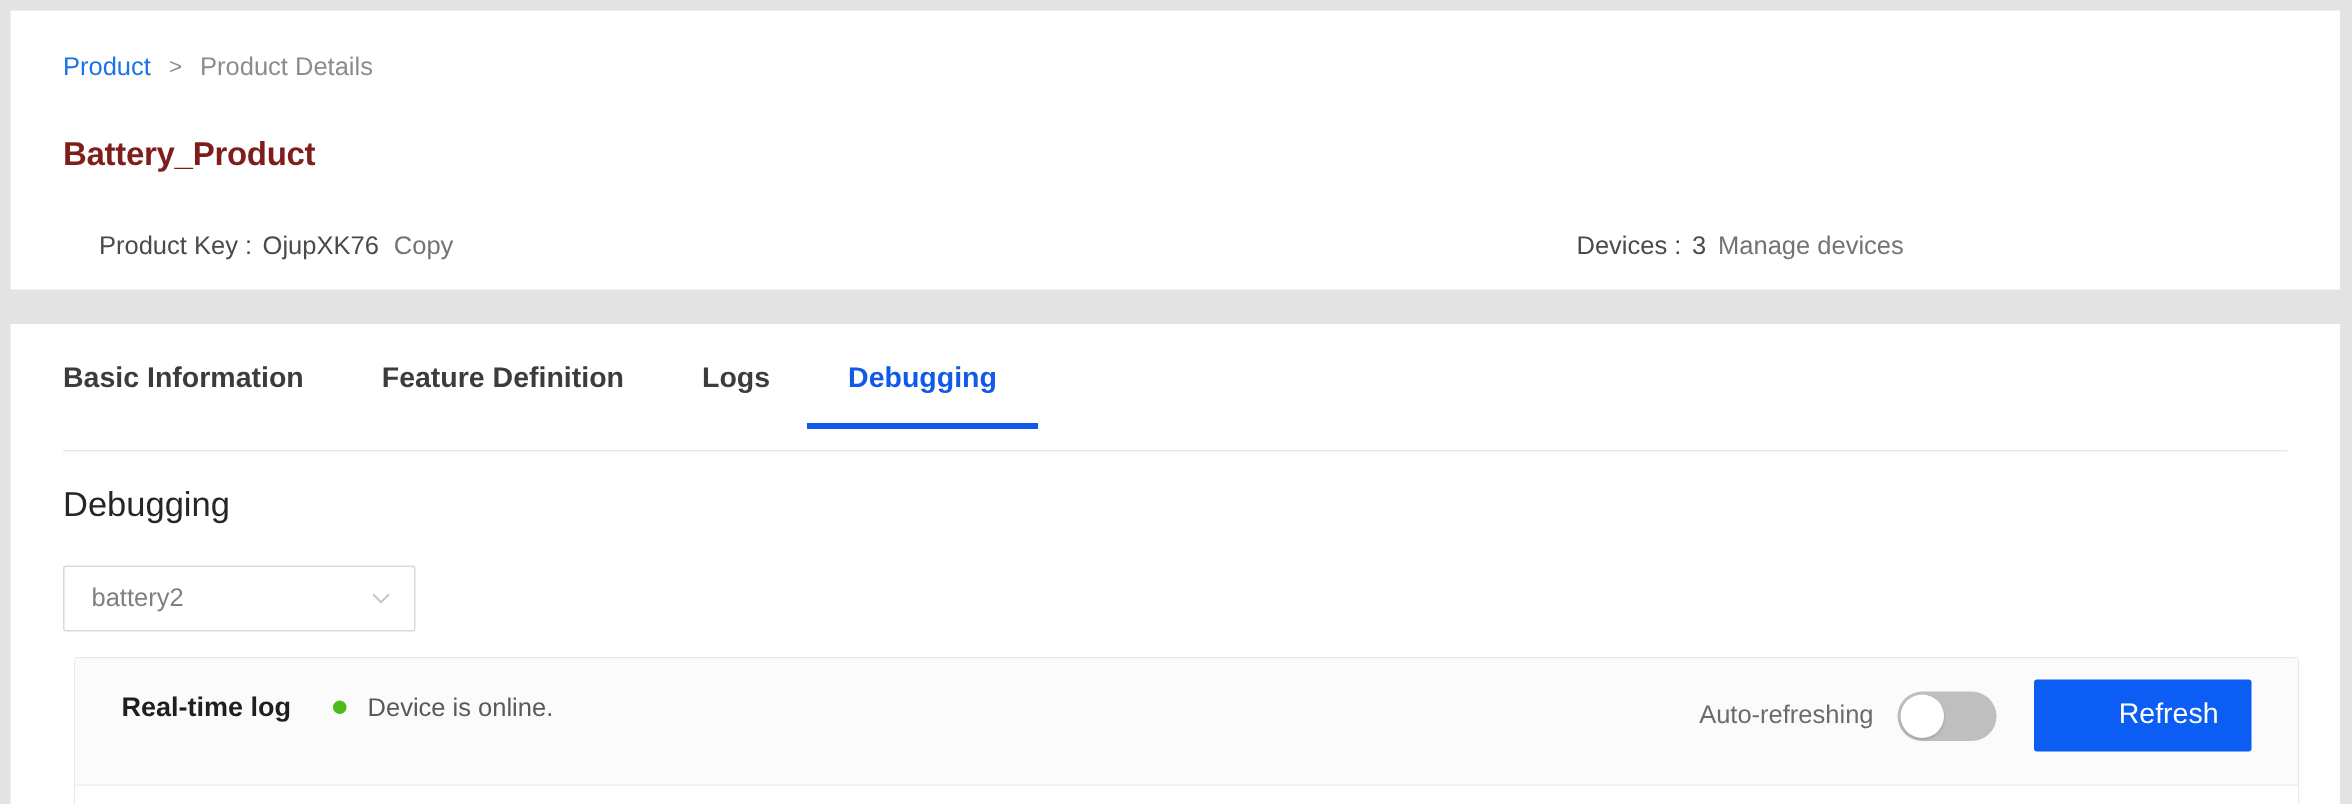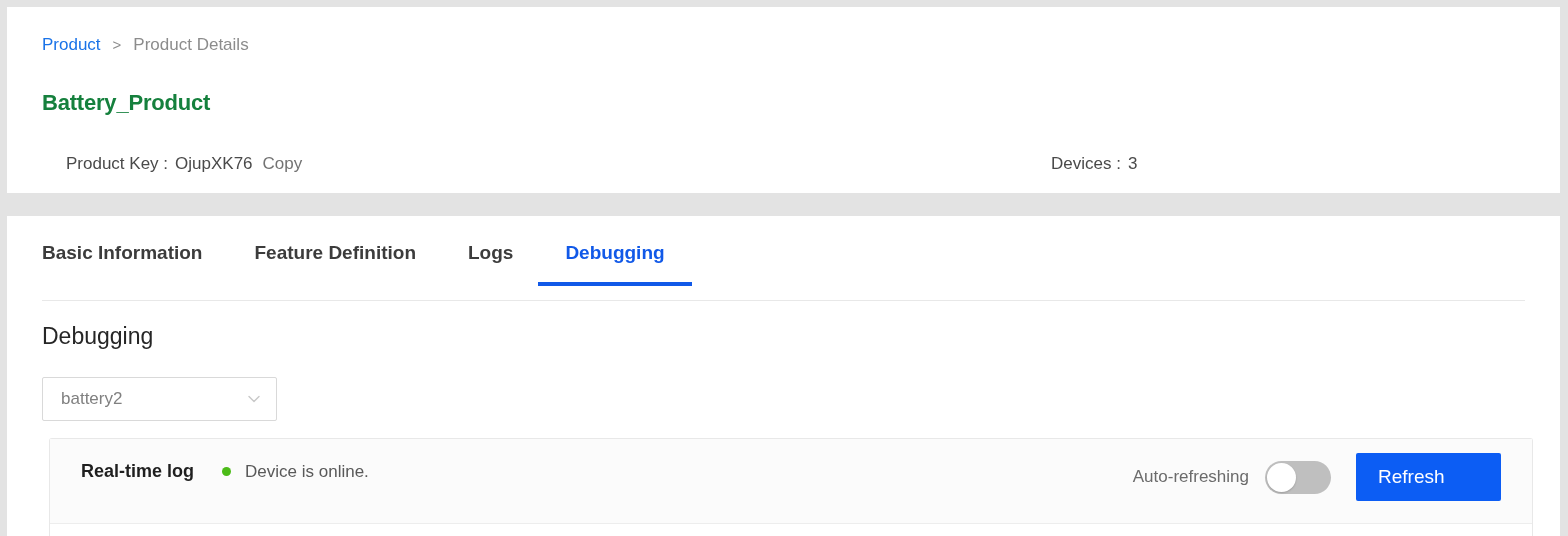--- a/index.html
+++ b/index.html
@@ -57,21 +57,21 @@
   .breadcrumb-current {
     color: #8c8c8c;
   }
 
   .product-title {
     position: absolute;
     left: 35px;
     top: 81px;
     font-size: 22px;
     font-weight: bold;
-    color: #15803d;
+    color: #7f1d1d;
     letter-spacing: -0.2px;
     line-height: 30px;
   }
 
   .meta-row {
     position: absolute;
     left: 0;
     top: 143px;
     width: 100%;
     height: 28px;
@@ -287,21 +287,21 @@
     padding: 0 22px;
     margin-left: 25px;
     border: none;
     border-radius: 2px;
     background: #0c5df4;
     color: #ffffff;
     font-family: "Liberation Sans", sans-serif;
     font-size: 19px;
     cursor: pointer;
     line-height: 48px;
-    text-align: left;
+    text-align: right;
     white-space: nowrap;
   }
   .btn.clear { min-width: 124px; margin-left: 17px; }
 </style>
 </head>
 <body>
 
 <div class="page">
 
   <div class="header-card">
@@ -319,20 +319,21 @@
       <div class="meta-item key">
         <span class="meta-label">Product Key :</span>
         <span class="meta-value">OjupXK76</span>
         <span class="meta-action">Copy</span>
       </div>
 
 
       <div class="meta-item devices">
         <span class="meta-label">Devices :</span>
         <span class="meta-value">3</span>
+        <span class="meta-action tight">Manage devices</span>
       </div>
 
     </div>
   </div>
 
   <div class="content-card">
 
     <div class="tabs">
       <div class="tabs-strip">
         <div class="tab">Basic Information</div>

